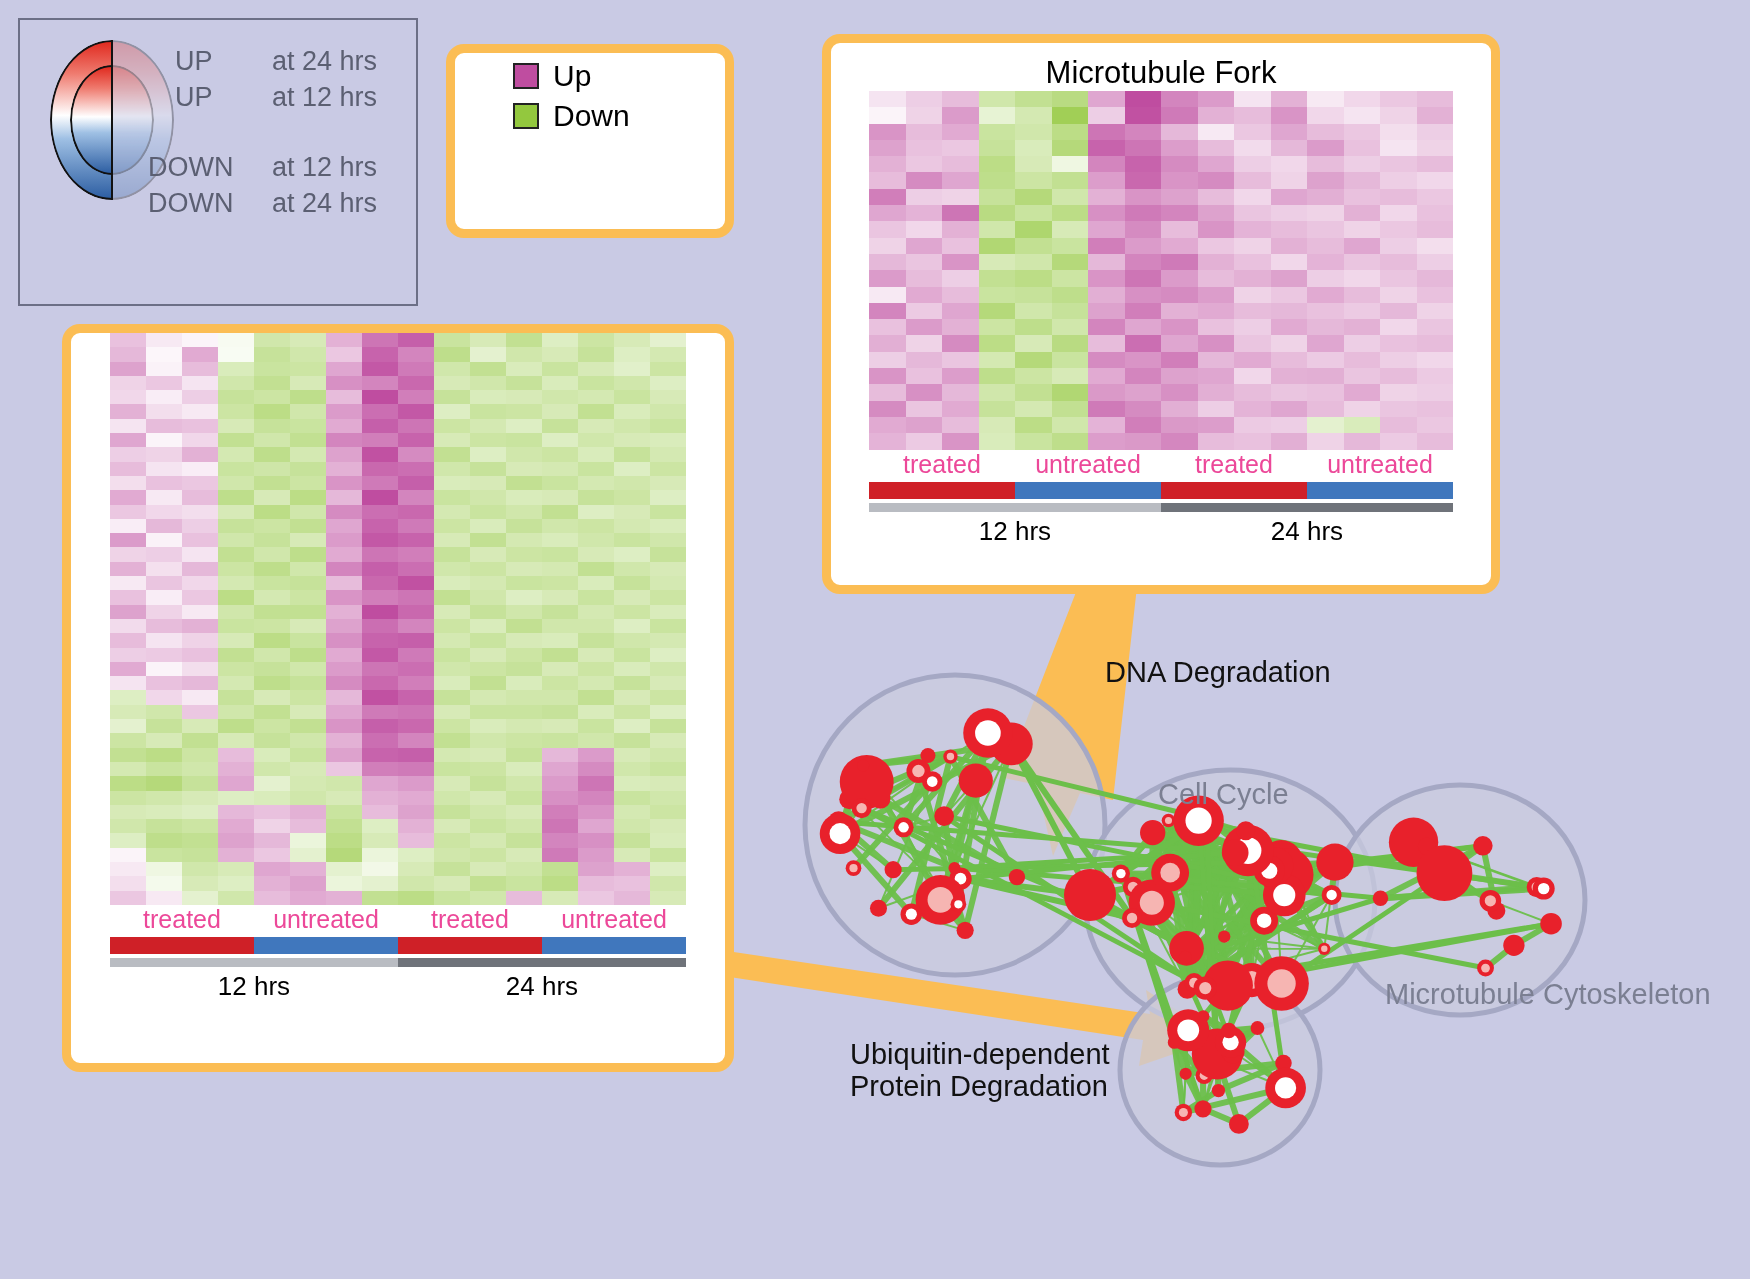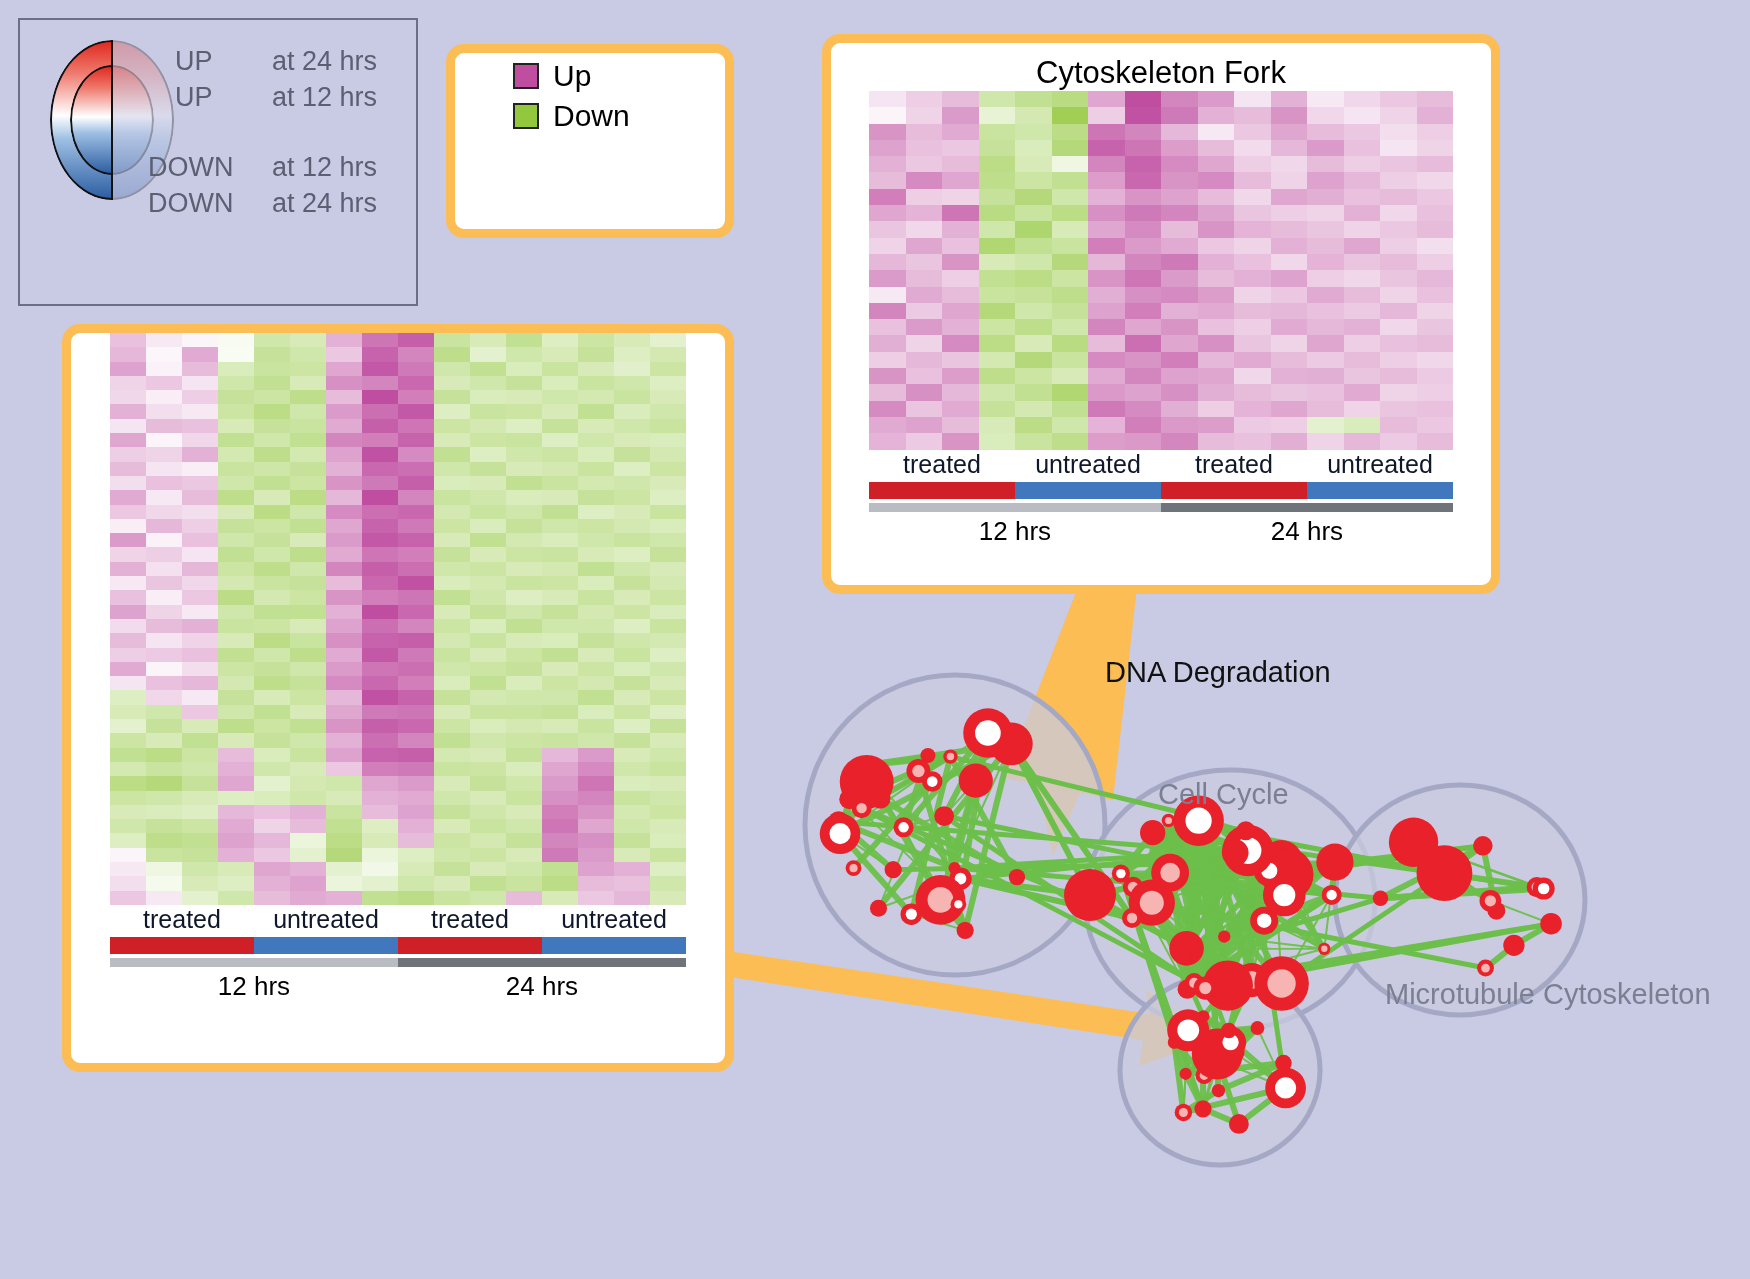--- a/index.html
+++ b/index.html
@@ -43,21 +43,21 @@
   .swatch-lbl{font-size:30px;color:#000;}
 
   
   #rf-card{left:822px;top:34px;width:678px;height:560px;}
   #apc-card{left:62px;top:324px;width:672px;height:748px;}
   .panel-title{text-align:center;font-size:31px;color:#000;margin-top:12px;font-weight:normal;}
   #apc-card .panel-title{font-size:30px;}
   .hm{display:grid;margin:0 auto;}
   .hm div{width:100%;height:100%;}
   .axis-wrap{margin:0 auto;}
-  .cond-row{display:flex;font-size:25px;color:#0f172a;text-align:center;}
+  .cond-row{display:flex;font-size:25px;color:#ec4899;text-align:center;}
   .cond-row span{flex:1;}
   .bar-row{display:flex;height:17px;margin-top:3px;}
   .bar-row i{flex:1;display:block;}
   .b-treated{background:#cf2027;}
   .b-untreated{background:#4077bd;}
   .time-row{display:flex;height:9px;margin-top:4px;}
   .time-row i{flex:1;display:block;}
   .t-12{background:#b9bcc2;}
   .t-24{background:#6f737a;}
   .hrs-row{display:flex;font-size:26px;color:#000;text-align:center;margin-top:4px;}
@@ -102,21 +102,21 @@
 <svg class="abs" style="left:0;top:0;width:1750px;height:1279px;pointer-events:none;">
   <g>
     <path d="M1140,560 L1113,800 L1080,793 L1053,856 L1037,785 L1004,778 L1090,556 Z" fill="#fbbd54"></path>
   </g>
   <g>
     <path d="M700,947 L1150,1014 L1146,990 L1220,1038 L1139,1066 L1143,1040 L697,972 Z" fill="#fbbd54"></path>
   </g>
 </svg>
 
 <div class="abs card" id="rf-card">
-  <div class="panel-title">Cytoskeleton Fork</div>
+  <div class="panel-title">Microtubule Fork</div>
   <div class="hm" id="hm-rf" style="grid-template-columns: repeat(16, 36.5px); grid-auto-rows: 16.3px; width: 584px;">
       <div style="background: rgb(245, 228, 241);"></div>
       <div style="background: rgb(237, 206, 229);"></div>
       <div style="background: rgb(231, 188, 219);"></div>
       <div style="background: rgb(208, 231, 171);"></div>
       <div style="background: rgb(194, 224, 146);"></div>
       <div style="background: rgb(185, 219, 130);"></div>
       <div style="background: rgb(223, 166, 208);"></div>
       <div style="background: rgb(191, 77, 160);"></div>
       <div style="background: rgb(211, 133, 190);"></div>
@@ -1556,13 +1556,15 @@
         <circle cx="428.2161789425846" cy="430.32102542431926" r="21.001749519725216" fill="#e8212b"></circle>
         <circle cx="428.2161789425846" cy="430.32102542431926" r="10.920909750257113" fill="#ffffff"></circle>
         <circle cx="330" cy="295" r="26" fill="#e8212b"></circle>
         <circle cx="372" cy="318" r="10" fill="#e8212b"></circle>
         <circle cx="372" cy="318" r="5.2" fill="#f6b5b2"></circle>
       </g>
     </svg>
   <div class="cluster-label cl-dark" style="left:345px;top:56px;">DNA Degradation</div>
   <div class="cluster-label cl-gray" style="left:398px;top:178px;">Cell Cycle</div>
   <div class="cluster-label cl-gray" style="left:625px;top:378px;text-align:center;">Microtubule Cytoskeleton</div>
+  <div class="cluster-label cl-dark" style="left:90px;top:438px;">Ubiquitin-dependent
+Protein Degradation</div>
 </div>
 
 </body></html>

